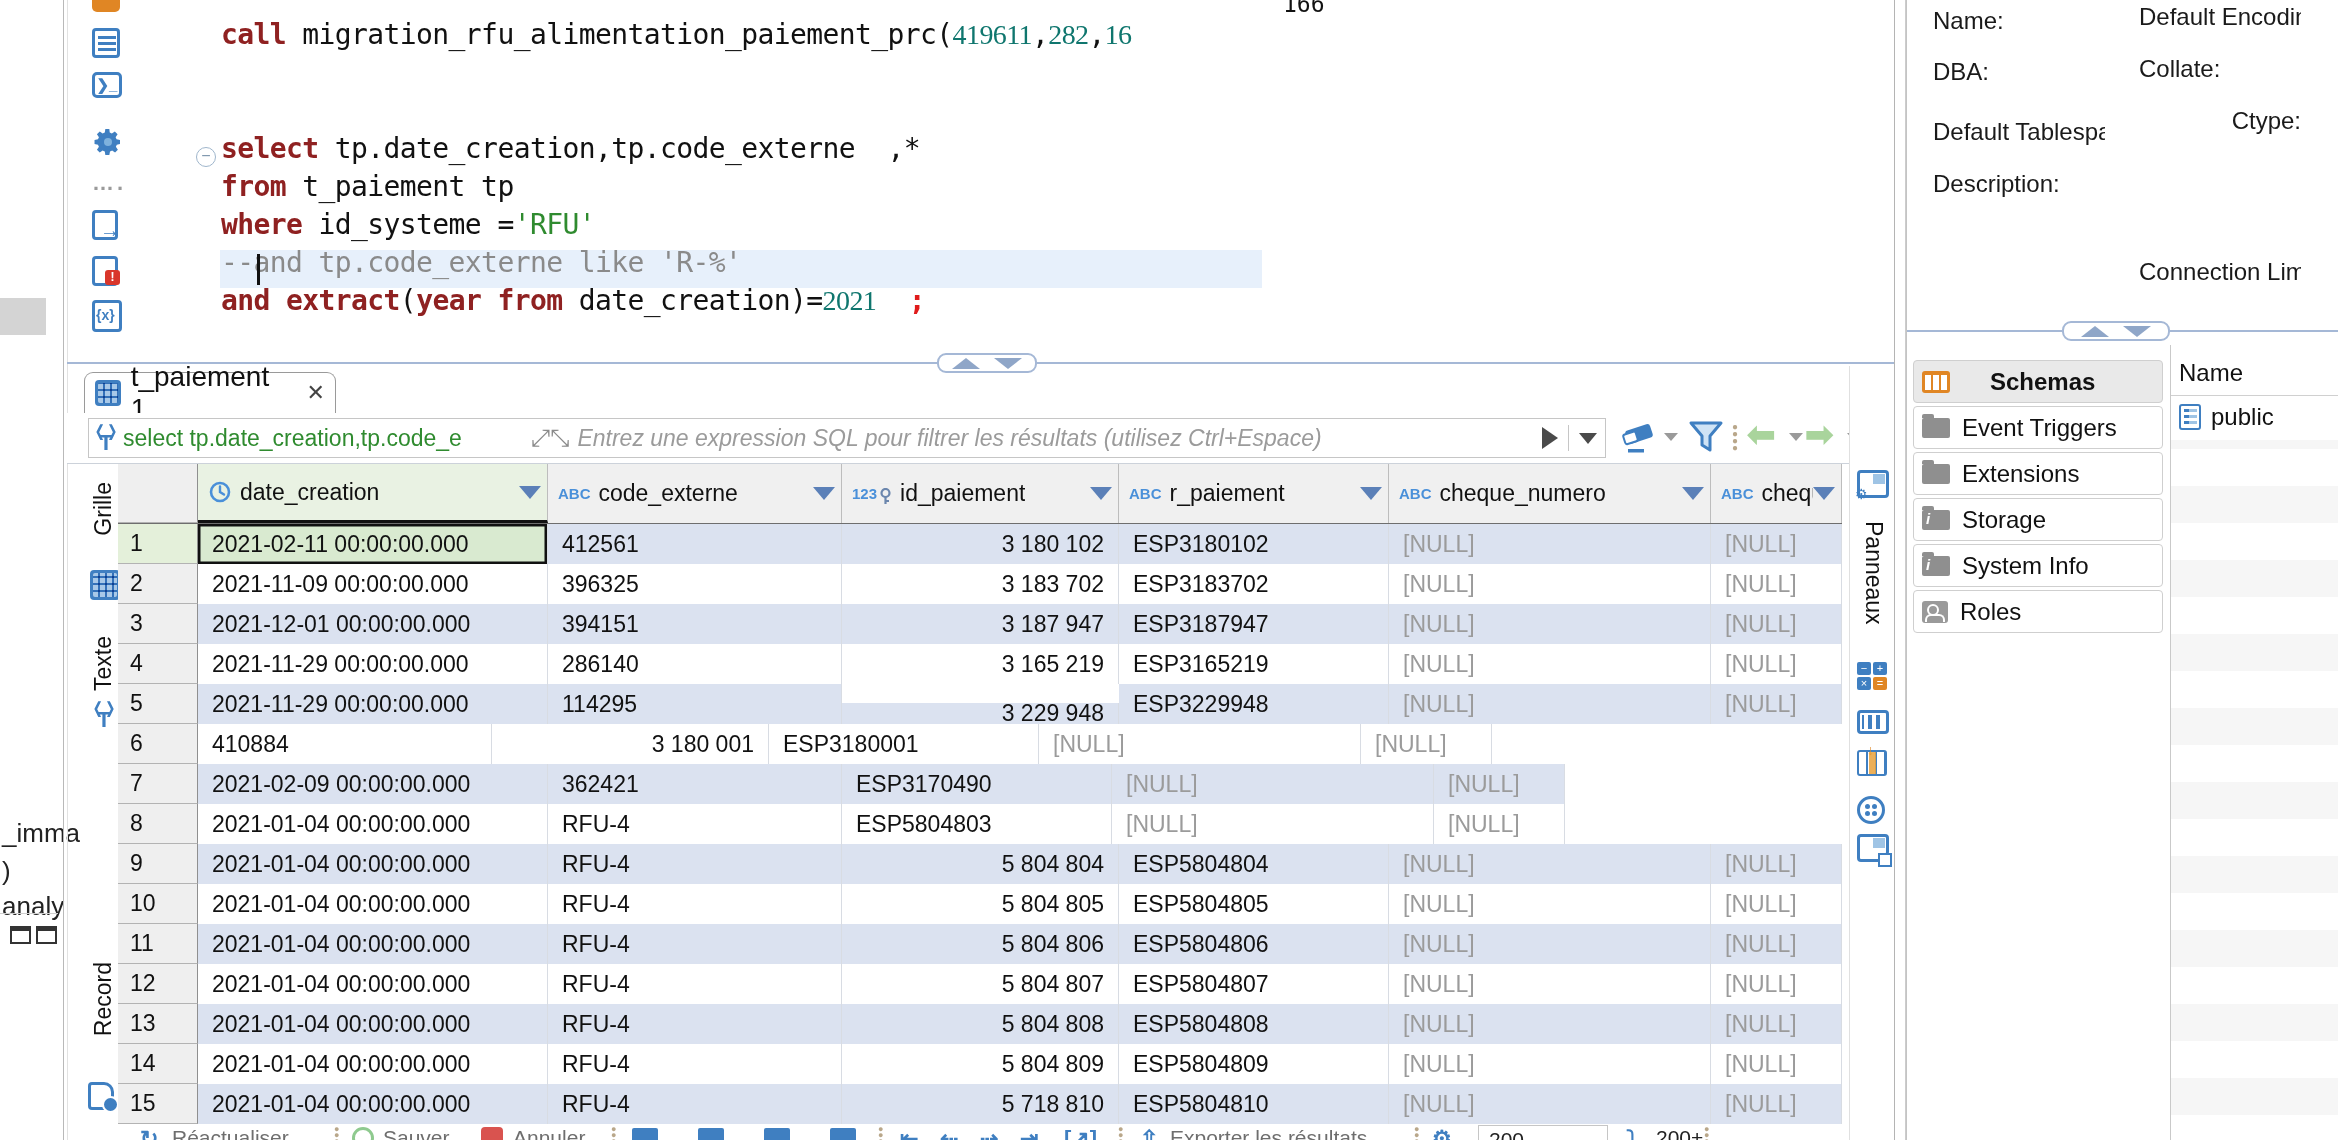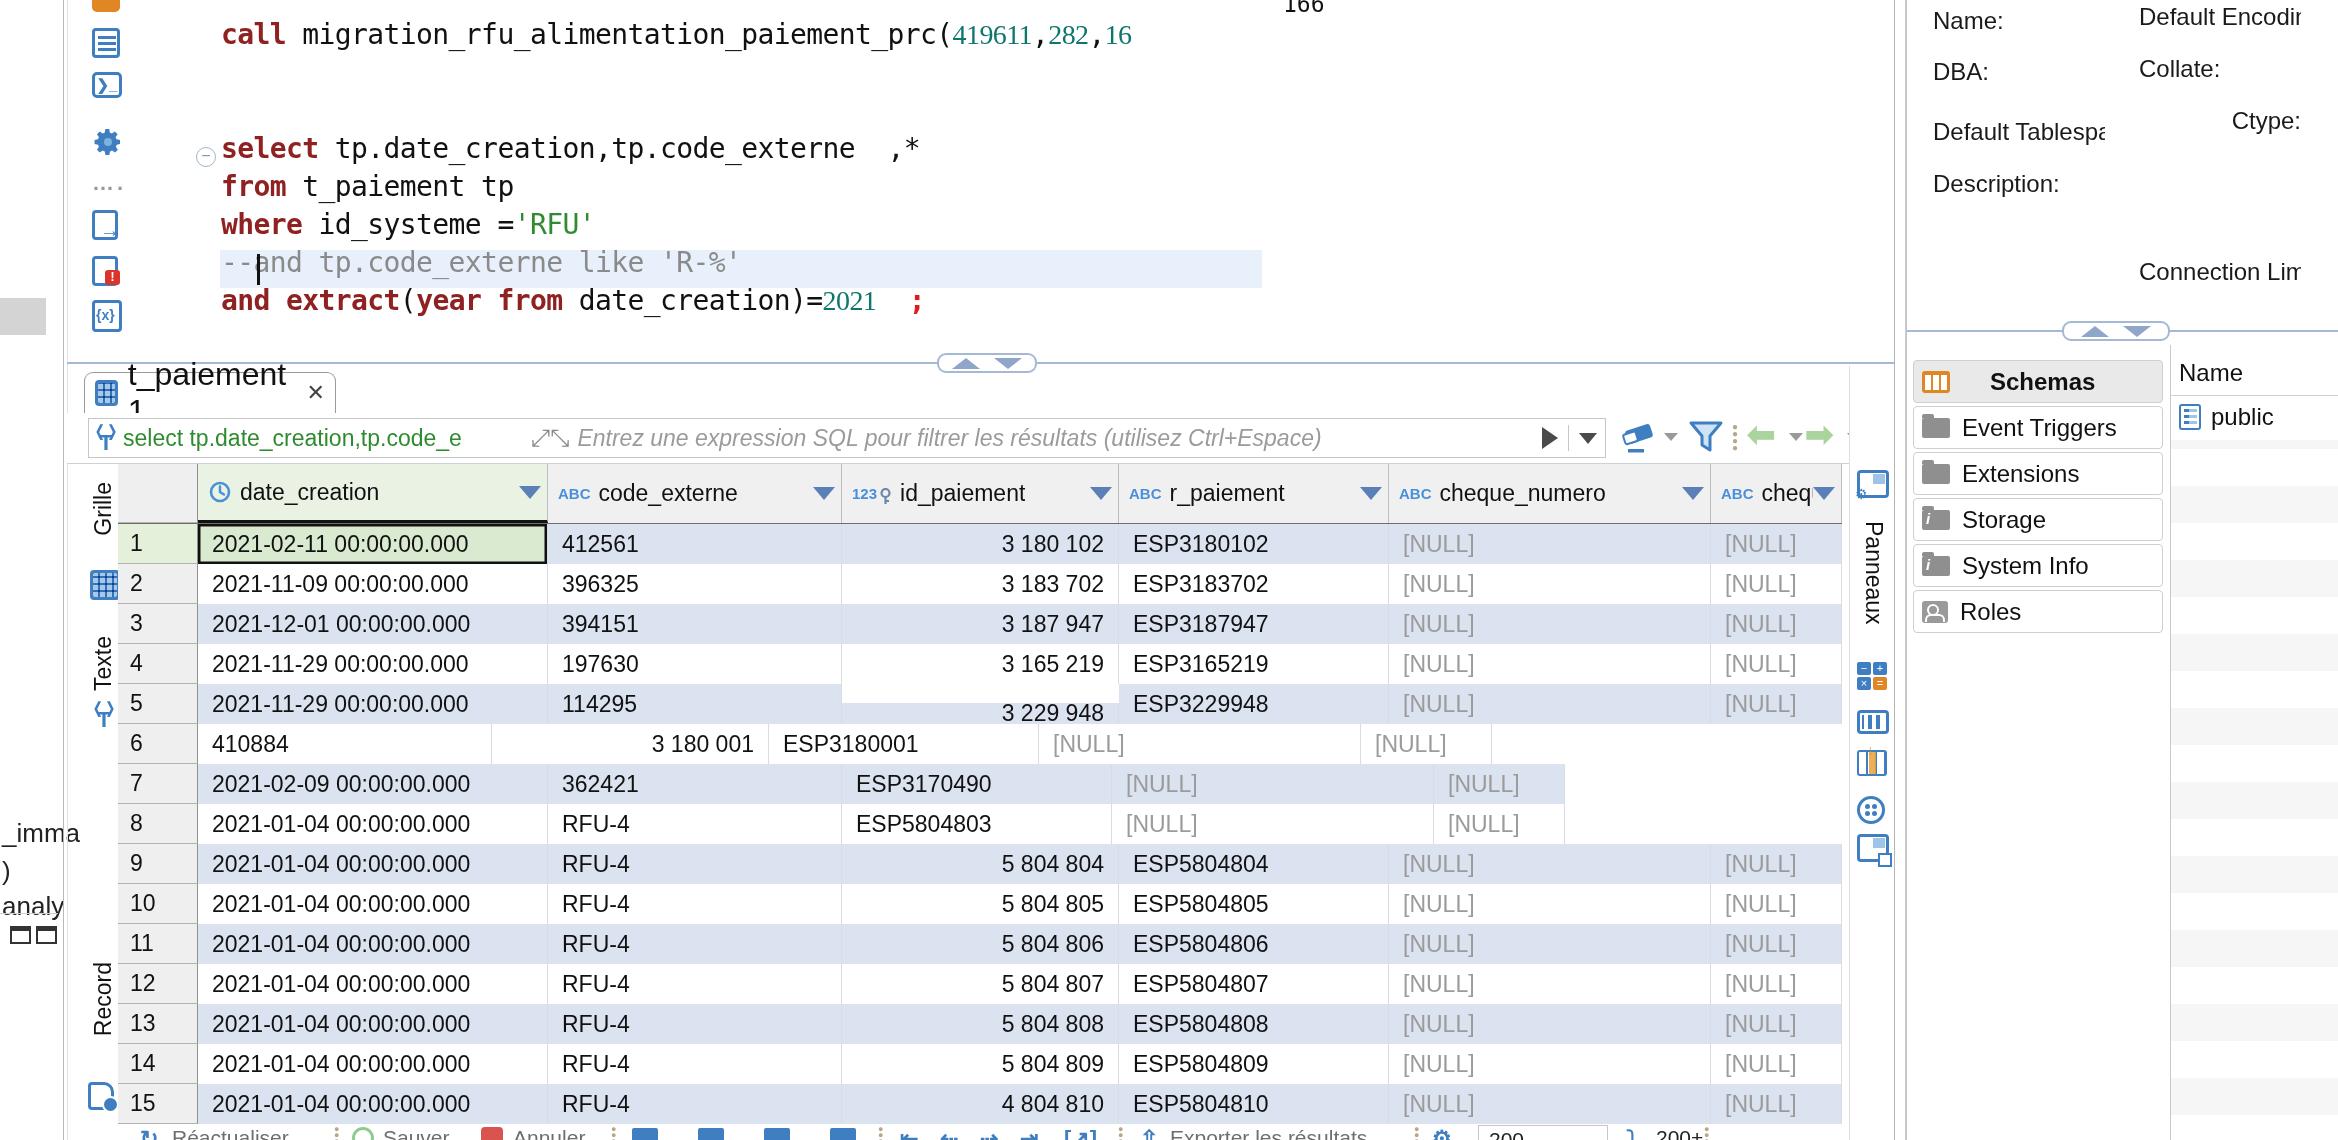--- a/index.html
+++ b/index.html
@@ -38,21 +38,21 @@
   #editor-166{left:1283px;top:-9px;font-family:"DejaVu Sans Mono",monospace;font-size:23px;color:#111;}
   
   .hsash-line{height:2px;background:#a5b8d6;}
   .sash-handle{box-sizing:border-box;background:#fff;border:2px solid #a5b8d6;border-radius:9px;
       display:flex;align-items:center;justify-content:center;gap:14px;}
   .tri-up{width:0;height:0;border-left:14px solid transparent;border-right:14px solid transparent;border-bottom:11px solid #8fa6c8;}
   .tri-dn{width:0;height:0;border-left:14px solid transparent;border-right:14px solid transparent;border-top:11px solid #8fa6c8;}
   
   #rtab{left:84px;top:372px;width:252px;height:41px;box-sizing:border-box;border:1px solid #9a9a9a;border-bottom:none;
         border-radius:9px 9px 0 0;background:#fff;display:flex;align-items:center;padding:0 10px;gap:10px;}
-  #rtab-label{font-size:32px;color:#111;}
+  #rtab-label{font-size:28px;color:#111;}
   #rtab-close{color:#444;font-size:22px;margin-left:6px;}
   .gridicon{display:inline-block;width:26px;height:26px;border-radius:4px;
      background:
        linear-gradient(#3f7fc1,#3f7fc1) ,
        #fff;position:relative;}
   .gridicon:before{content:"";position:absolute;inset:3px;
      background:
       repeating-linear-gradient(90deg,#cfe2f3 0 5px,#3f7fc1 5px 7px),
       repeating-linear-gradient(0deg,#cfe2f3 0 5px,#3f7fc1 5px 7px);
      background-blend-mode:multiply;border-radius:2px;}
@@ -307,21 +307,21 @@
           <div class="cell" style="width: 350px;">2021-12-01 00:00:00.000</div>
           <div class="cell" style="width: 294px;">394151</div>
           <div class="cell num" style="width: 277px;">3 187 947</div>
           <div class="cell" style="width: 270px;">ESP3187947</div>
           <div class="cell nul" style="width: 322px;">[NULL]</div>
           <div class="cell nul" style="width: 131px;">[NULL]</div>
         </div>
         <div class="row">
           <div class="rn" style="width: 80px;">4</div>
           <div class="cell" style="width: 350px;">2021-11-29 00:00:00.000</div>
-          <div class="cell" style="width: 294px;">197630</div>
+          <div class="cell" style="width: 294px;">286140</div>
           <div class="cell num" style="width: 277px;">3 165 219</div>
           <div class="cell" style="width: 270px;">ESP3165219</div>
           <div class="cell nul" style="width: 322px;">[NULL]</div>
           <div class="cell nul" style="width: 131px;">[NULL]</div>
         </div>
         <div class="row">
           <div class="rn" style="width: 80px;">5</div>
           <div class="cell" style="width: 350px;">2021-11-29 00:00:00.000</div>
           <div class="cell" style="width: 294px;">114295</div>
           <div class="cell num" style="width: 277px; margin-top: 19px;">3 229 948</div>
@@ -404,21 +404,21 @@
           <div class="cell" style="width: 294px;">RFU-4</div>
           <div class="cell num" style="width: 277px;">5 804 809</div>
           <div class="cell" style="width: 270px;">ESP5804809</div>
           <div class="cell nul" style="width: 322px;">[NULL]</div>
           <div class="cell nul" style="width: 131px;">[NULL]</div>
         </div>
         <div class="row">
           <div class="rn" style="width: 80px;">15</div>
           <div class="cell" style="width: 350px;">2021-01-04 00:00:00.000</div>
           <div class="cell" style="width: 294px;">RFU-4</div>
-          <div class="cell num" style="width: 277px;">4 804 810</div>
+          <div class="cell num" style="width: 277px;">5 718 810</div>
           <div class="cell" style="width: 270px;">ESP5804810</div>
           <div class="cell nul" style="width: 322px;">[NULL]</div>
           <div class="cell nul" style="width: 131px;">[NULL]</div>
         </div>
       </div>
     </div>
 
   
   <div id="btoolbar" class="abs">
     <span class="bticon" style="left:52px;">↻</span>

